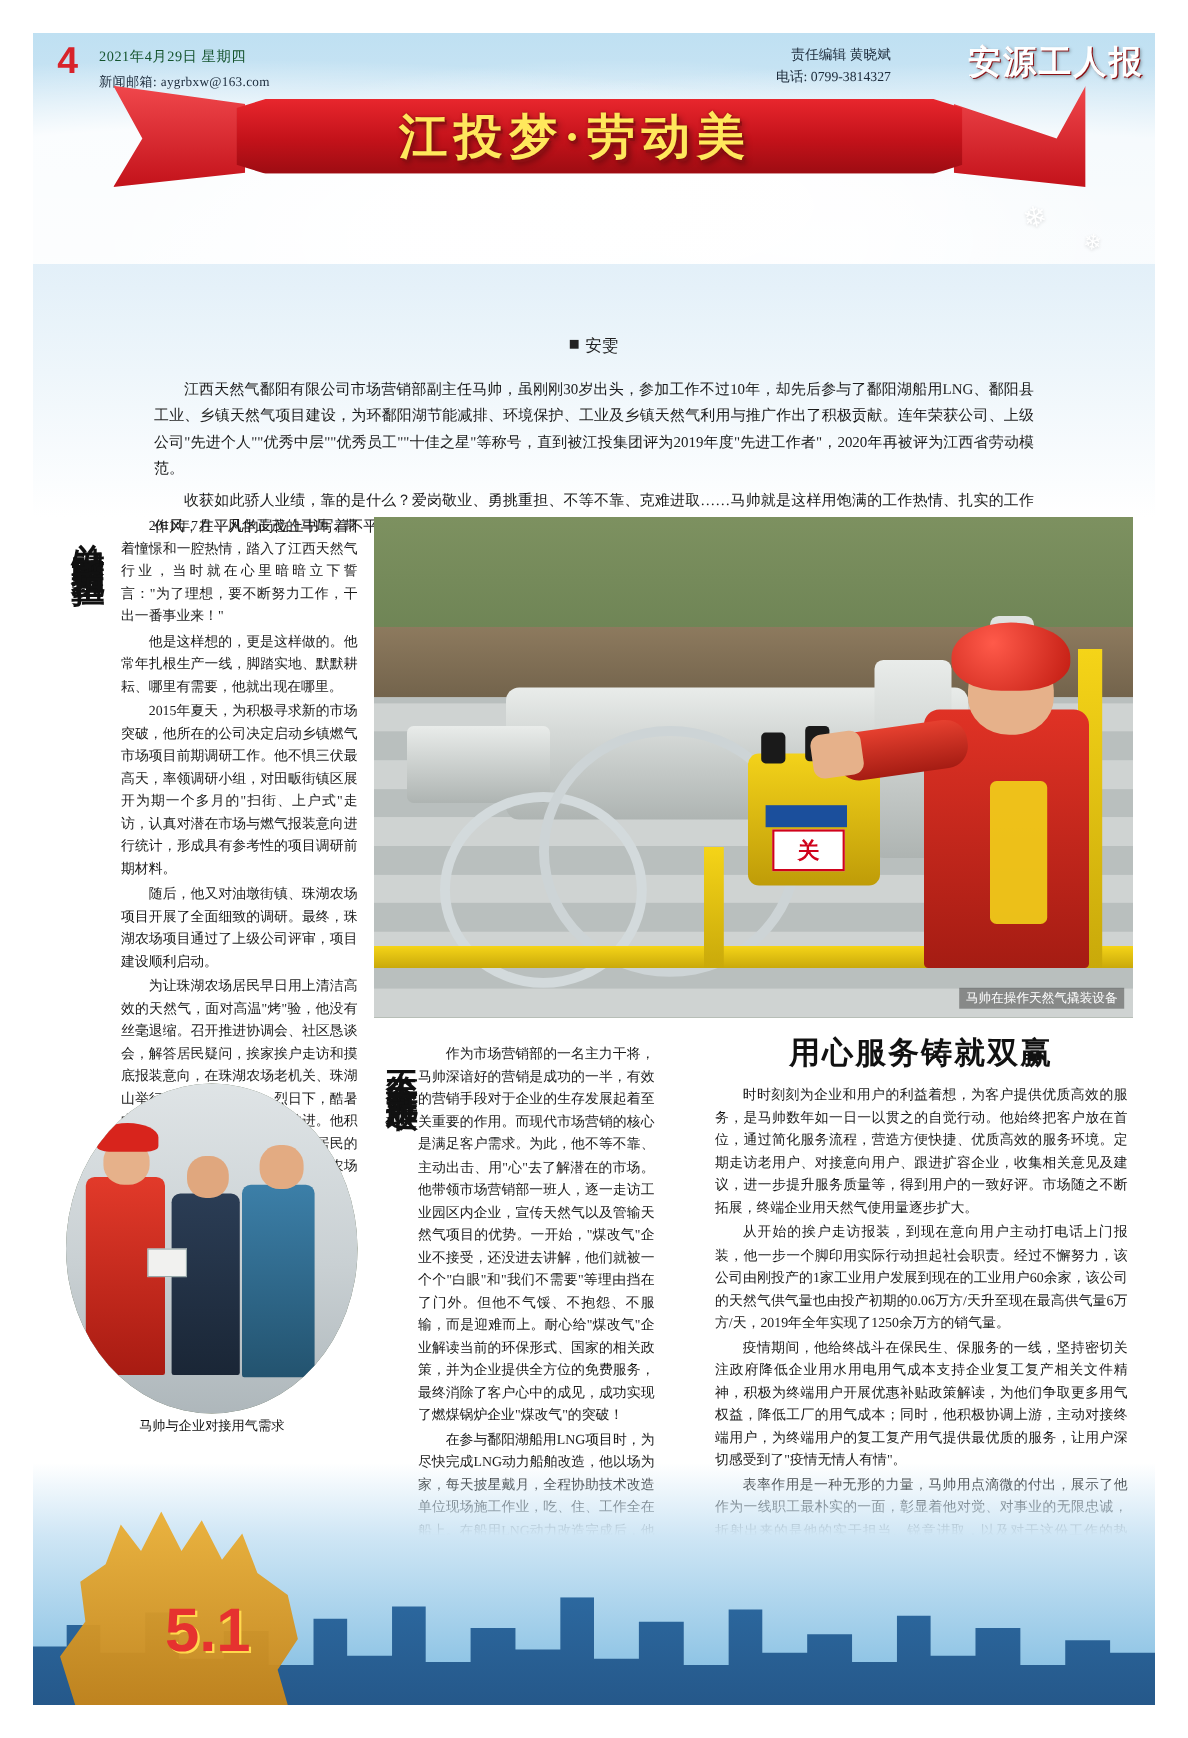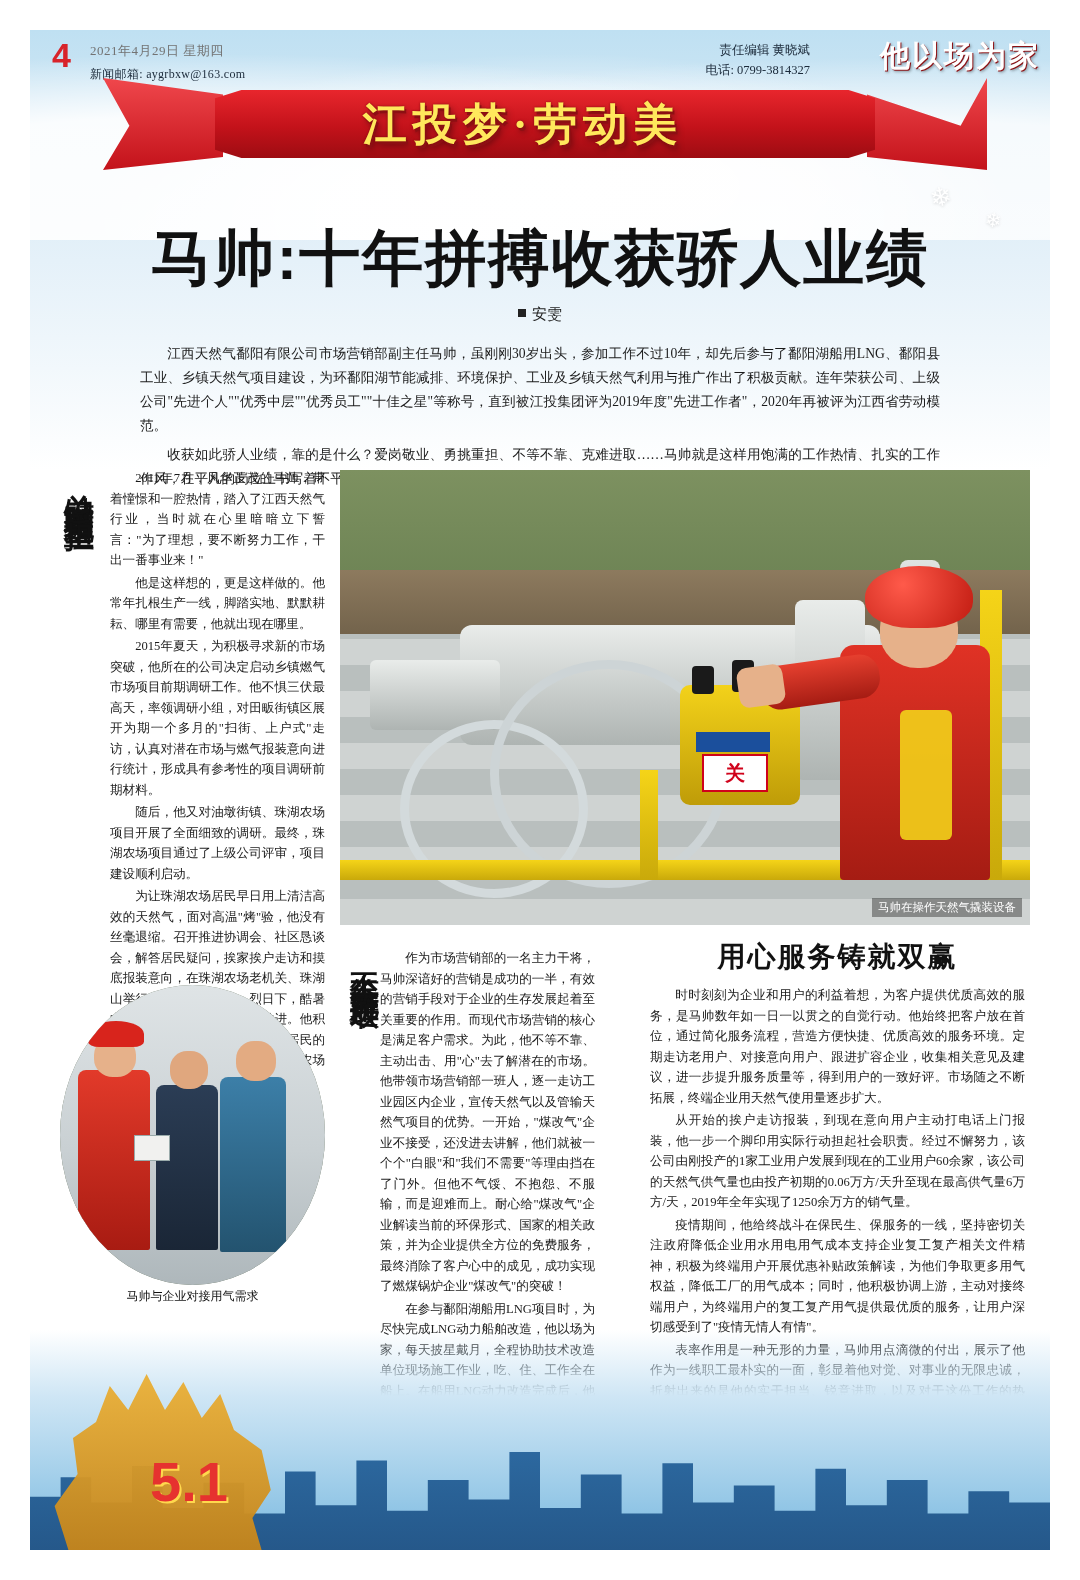--- a/index.html
+++ b/index.html
@@ -30,21 +30,21 @@
   .topbar{
     position:absolute;left:30px;top:34px;width:1020px;height:66px;
   }
   .pagenum{
     position:absolute;left:22px;top:2px;
     font-family:"Liberation Sans", sans-serif;
     font-size:34px;font-weight:bold;color:#d8232a;
   }
   .dateline{
     position:absolute;left:60px;top:8px;
-    font-size:13px;color:#737373;letter-spacing:.5px;
+    font-size:13px;color:#14532d;letter-spacing:.5px;
   }
   .mailline{
     position:absolute;left:60px;top:32px;
     font-size:12px;color:#1b2a3a;letter-spacing:.3px;
   }
   .editor{
     position:absolute;right:240px;top:6px;text-align:right;
     font-size:12.5px;color:#1b2a3a;line-height:20px;
   }
   .nameplate{
@@ -202,34 +202,33 @@
 
   <div class="topbar">
     <div class="pagenum">4</div>
     <div class="dateline">2021年4月29日  星期四</div>
     <div class="mailline">新闻邮箱: aygrbxw@163.com</div>
     <div class="editor">
       <div>责任编辑 黄晓斌</div>
       <div>电话: 0799-3814327</div>
     </div>
     <div class="nameplate">
-      <div class="np-text">他以场为家</div>
+      <div class="np-text">安源工人报</div>
     </div>
   </div>
 
   <div class="ribbon">
     <div class="tail-l"></div>
     <div class="tail-r"></div>
     <div class="band"></div>
     <div class="rtitle">江投梦·劳动美</div>
   </div>
   <div class="dove" style="left:930px;top:182px;transform:rotate(-12deg);">❄</div>
   <div class="dove" style="left:985px;top:208px;font-size:20px;transform:rotate(8deg);">❄</div>
 
-  <div class="headline">马帅:十年拼搏收获骄人业绩</div>
   <div class="byline">
     <span class="sq"></span><span>安雯</span>
   </div>
 
   <div class="lead">
     <p>江西天然气鄱阳有限公司市场营销部副主任马帅，虽刚刚30岁出头，参加工作不过10年，却先后参与了鄱阳湖船用LNG、鄱阳县工业、乡镇天然气项目建设，为环鄱阳湖节能减排、环境保护、工业及乡镇天然气利用与推广作出了积极贡献。连年荣获公司、上级公司"先进个人""优秀中层""优秀员工""十佳之星"等称号，直到被江投集团评为2019年度"先进工作者"，2020年再被评为江西省劳动模范。</p>
     <p>收获如此骄人业绩，靠的是什么？爱岗敬业、勇挑重担、不等不靠、克难进取……马帅就是这样用饱满的工作热情、扎实的工作作风，在平凡的岗位上书写着不平凡的人生华章。</p>
   </div>
 
   <div class="vtitle" id="vt1">关键时刻勇挑重担</div>

